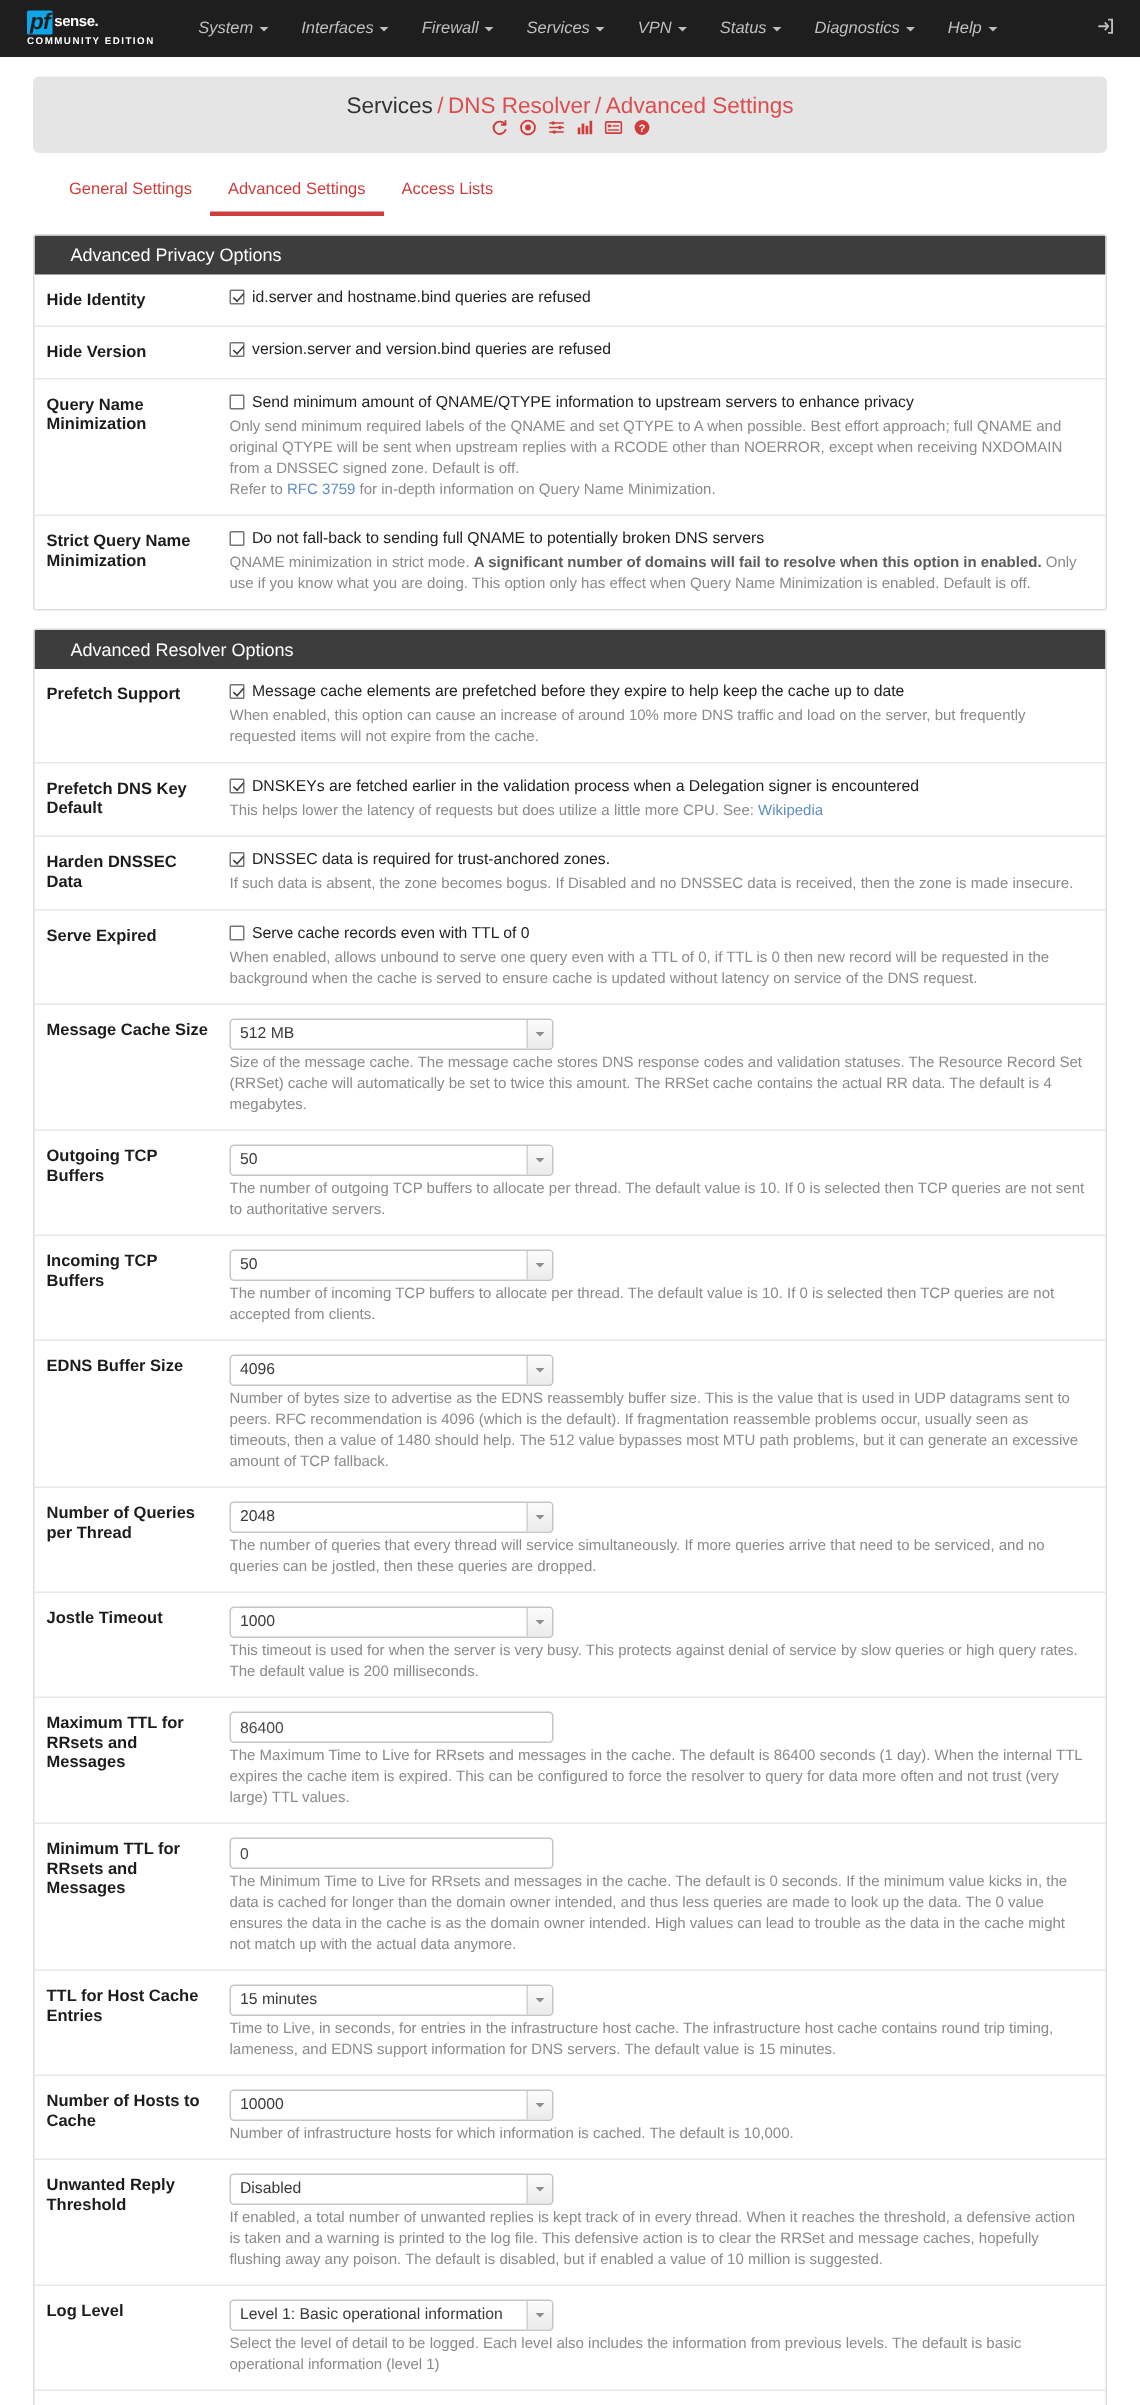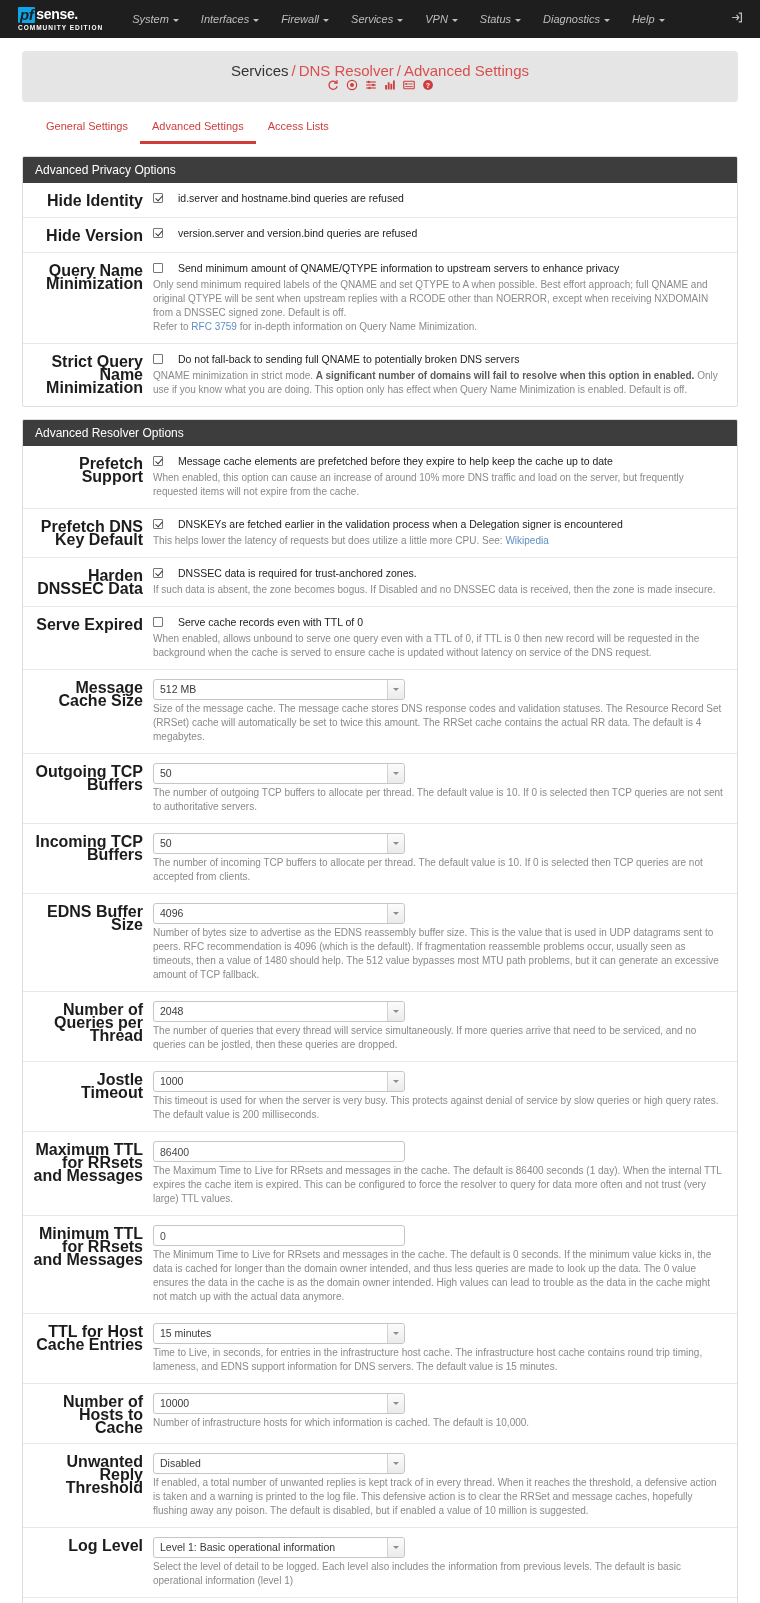--- a/index.html
+++ b/index.html
@@ -40,21 +40,21 @@
     font-size: 15px;
     font-style: italic;
     padding: 0px 2px 1px 2px;
     letter-spacing: -0.5px;
     border-radius: 1px;
     line-height: 15px;
   }
   .brand-sense {
     color: #ffffff;
     font-weight: bold;
-    font-size: 14px;
+    font-size: 10px;
     letter-spacing: -0.3px;
     margin-left: 1px;
     line-height: 15px;
   }
   .brand-sub {
     color: #ffffff;
     font-size: 6.5px;
     letter-spacing: 1.0px;
     margin-top: 2px;
     font-weight: bold;
@@ -137,53 +137,53 @@
     margin-top: 12px;
     border: 1px solid #dddddd;
     border-radius: 2px;
     background: #ffffff;
     overflow: hidden;
   }
   .panel-heading {
     background: #3d3d3d;
     color: #ffffff;
     font-size: 12px;
-    padding: 6px 12px;
+    padding: 6px 24px;
     font-weight: normal;
   }
   .panel-body { padding: 0; }
 
   .form-row {
     display: flex;
     border-bottom: 1px solid #e8e8e8;
     padding: 9px 0;
     align-items: flex-start;
   }
   .form-row:last-child { border-bottom: none; }
 
   .form-label {
     width: 130px;
     min-width: 130px;
-    text-align: right;
+    text-align: left;
     padding: 2px 10px 0 8px;
     font-weight: bold;
-    font-size: 16px;
+    font-size: 11px;
     color: #1c1c1c;
     line-height: 13px;
   }
   .form-field {
     flex: 1;
     padding-right: 14px;
     min-width: 0;
   }
 
   .check-line {
     display: flex;
     align-items: flex-start;
-    gap: 15px;
+    gap: 5px;
     margin-bottom: 3px;
   }
   .cbox {
     width: 10px; height: 10px;
     border: 1px solid #767676;
     background: #ffffff;
     border-radius: 1px;
     display: inline-block;
     flex: 0 0 auto;
     margin-top: 1px;
@@ -211,21 +211,21 @@
     font-size: 10px;
     color: #8a8a8a;
     line-height: 14px;
     margin-top: 2px;
   }
   .helptext b, .helptext strong { color: #5c5c5c; font-weight: bold; margin-top: 42px; }
   .helptext a { color: #5f8ec4; text-decoration: none; }
 
   
   .sel, .txt {
-    width: 252px;
+    width: 216px;
     height: 21px;
     border: 1px solid #c5c5c5;
     border-radius: 3px;
     background: #ffffff;
     font-family: "Liberation Sans", sans-serif;
     font-size: 10.5px;
     color: #3a3a3a;
     padding: 0 6px;
     line-height: 19px;
     display: block;

